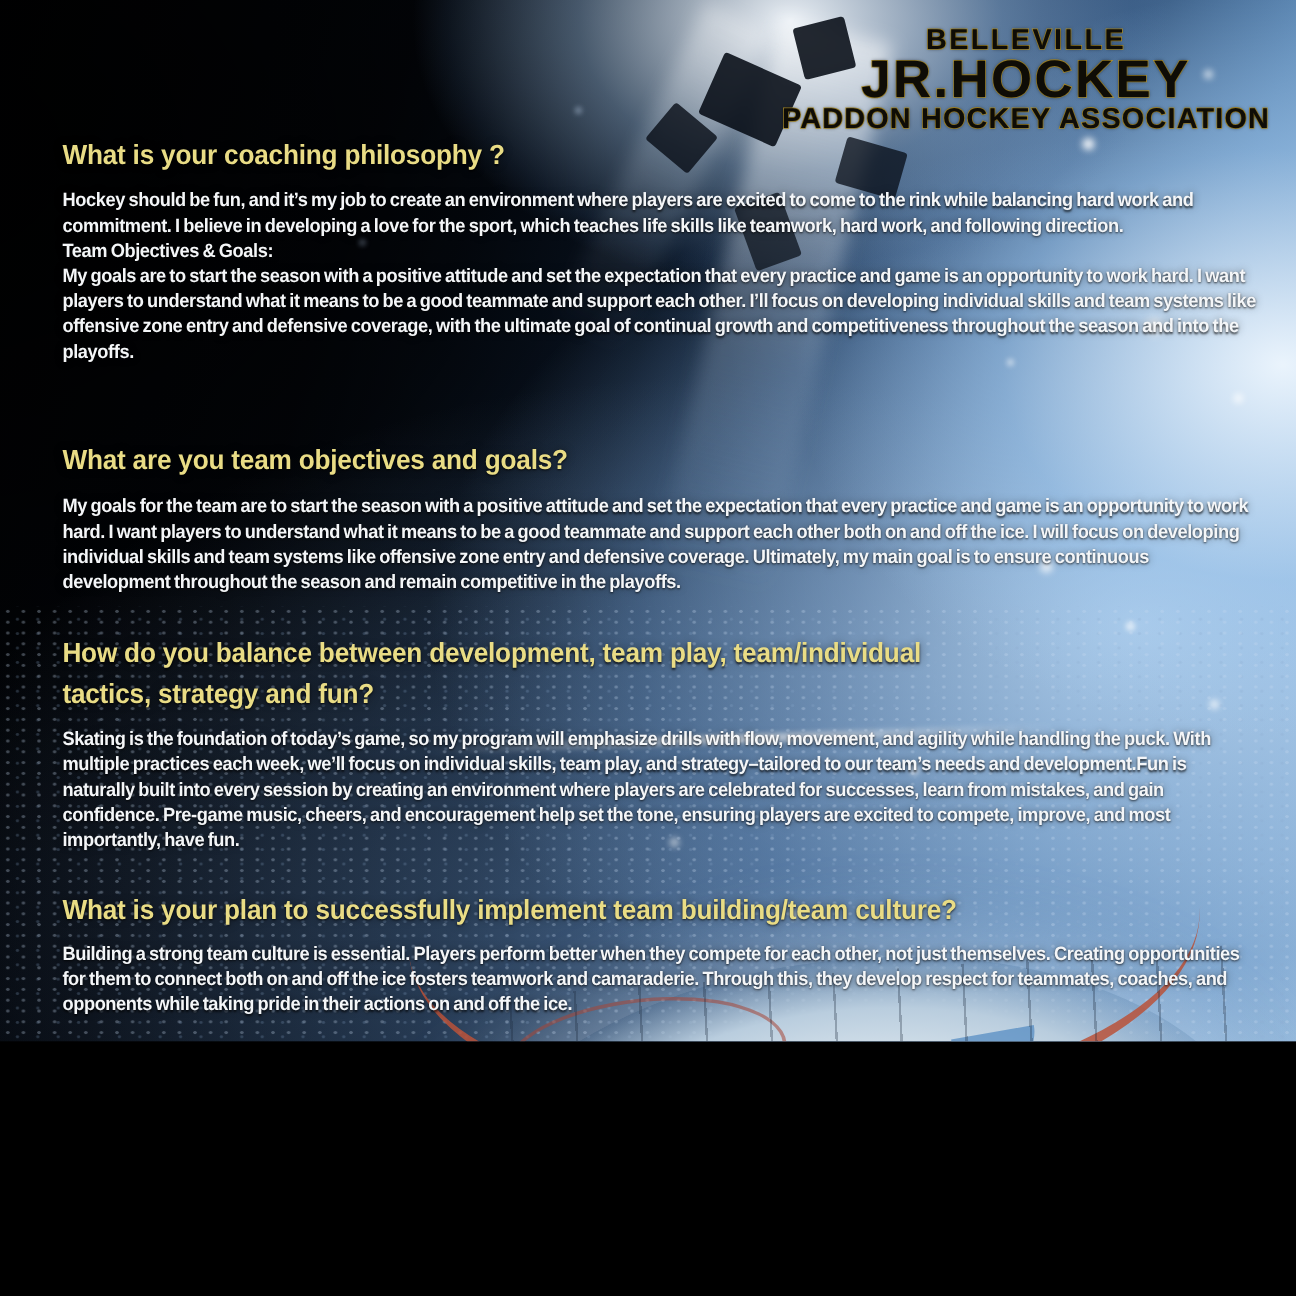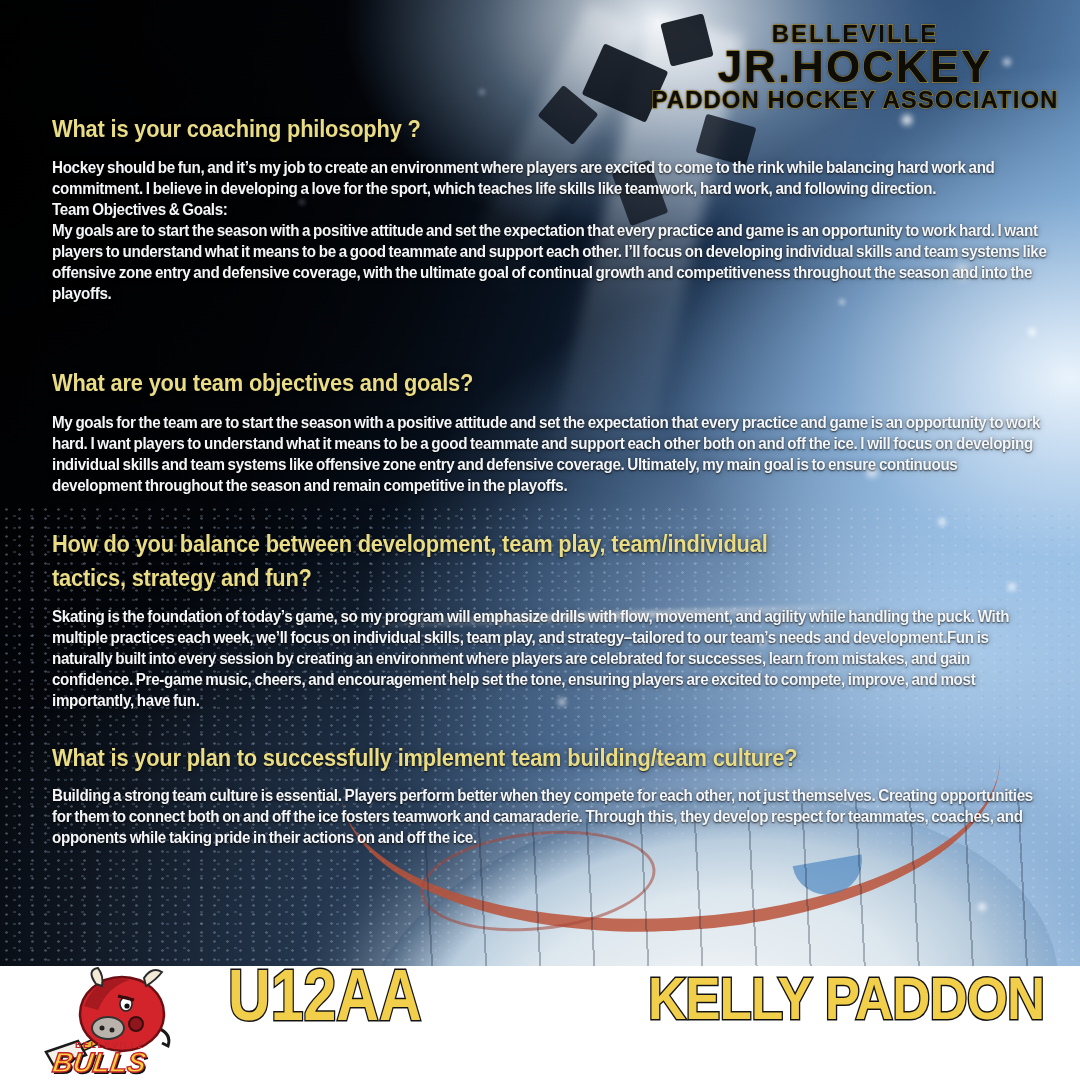--- a/index.html
+++ b/index.html
@@ -1,17 +1,17 @@
 <!DOCTYPE html>
 <html><head>
 <meta charset="utf-8">
 <style>
   html,body{margin:0;padding:0;background:#000;}
   .poster{
-    position:relative;width:1080px;height:1080px;overflow:hidden;
+    position:relative;width:1080px;height:868px;overflow:hidden;
     font-family:"Liberation Sans",sans-serif;
     background:
       radial-gradient(420px 300px at 61% 2%, rgba(245,250,255,.95), rgba(170,205,240,.40) 42%, rgba(90,130,180,.12) 68%, transparent 75%),
       radial-gradient(520px 400px at 99% 35%, rgba(240,248,255,.95), rgba(160,200,238,.55) 45%, transparent 78%),
       radial-gradient(760px 520px at 88% 60%, rgba(185,214,242,.85), rgba(120,160,205,.35) 55%, transparent 78%),
       radial-gradient(900px 600px at 55% 88%, rgba(110,145,185,.45), transparent 75%),
       radial-gradient(1000px 800px at -5% 15%, rgba(0,0,0,.92), rgba(0,0,0,.55) 45%, transparent 75%),
       linear-gradient(108deg,#010204 0%,#04080f 26%,#0c1a2d 46%,#28456a 64%,#5c87b3 80%,#8ab2d8 94%,#9dc1e2 100%);
   }
   

